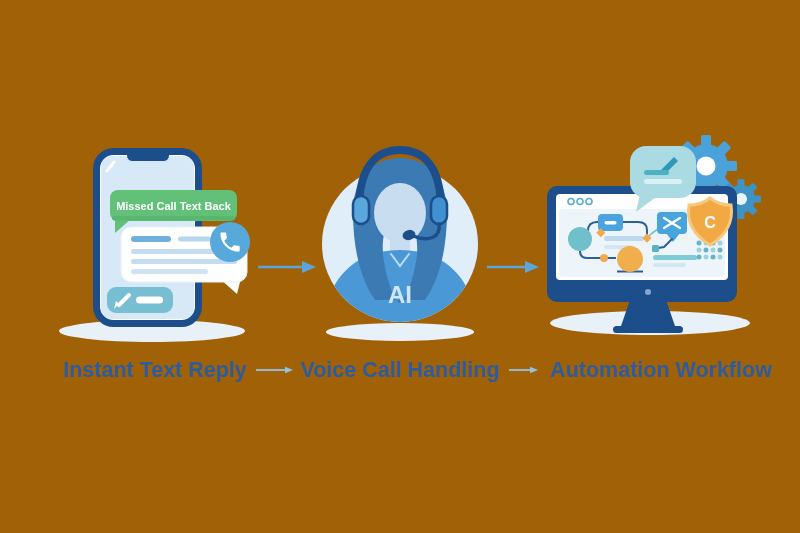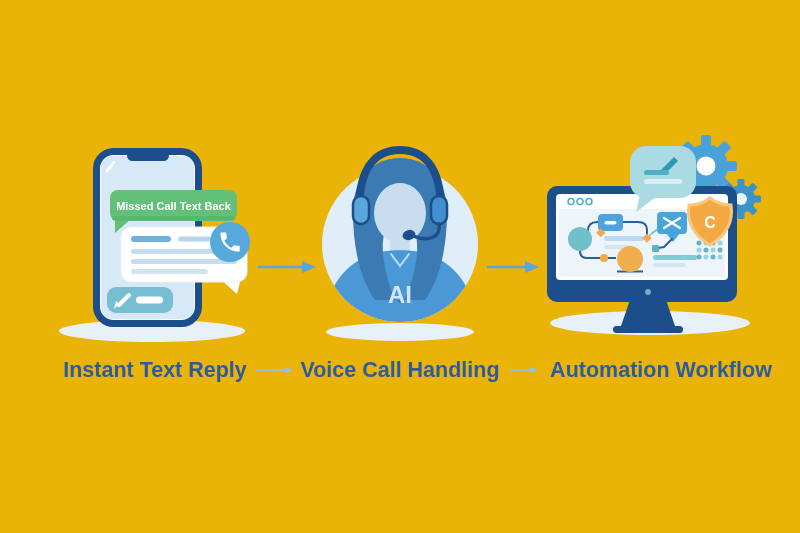--- a/index.html
+++ b/index.html
@@ -1,16 +1,16 @@
 <!DOCTYPE html>
 <html><head>
 <meta charset="utf-8">
 <style>
   html,body{margin:0;padding:0;background:#ffffff;}
-  .stage{position:relative;width:800px;height:533px;background:#eab308;overflow:hidden;
+  .stage{position:relative;width:800px;height:533px;background:#a16207;overflow:hidden;
          font-family:"Liberation Sans",sans-serif;}
   svg{position:absolute;inset:0;display:block;}
   svg text{font-family:"Liberation Sans",sans-serif;}
   .step-label{font-size:21.5px;font-weight:700;fill:#2d5c9e;}
 </style>
 </head>
 <body>
 
 <div class="stage">
 <svg width="800" height="533" viewBox="0 0 800 533">

